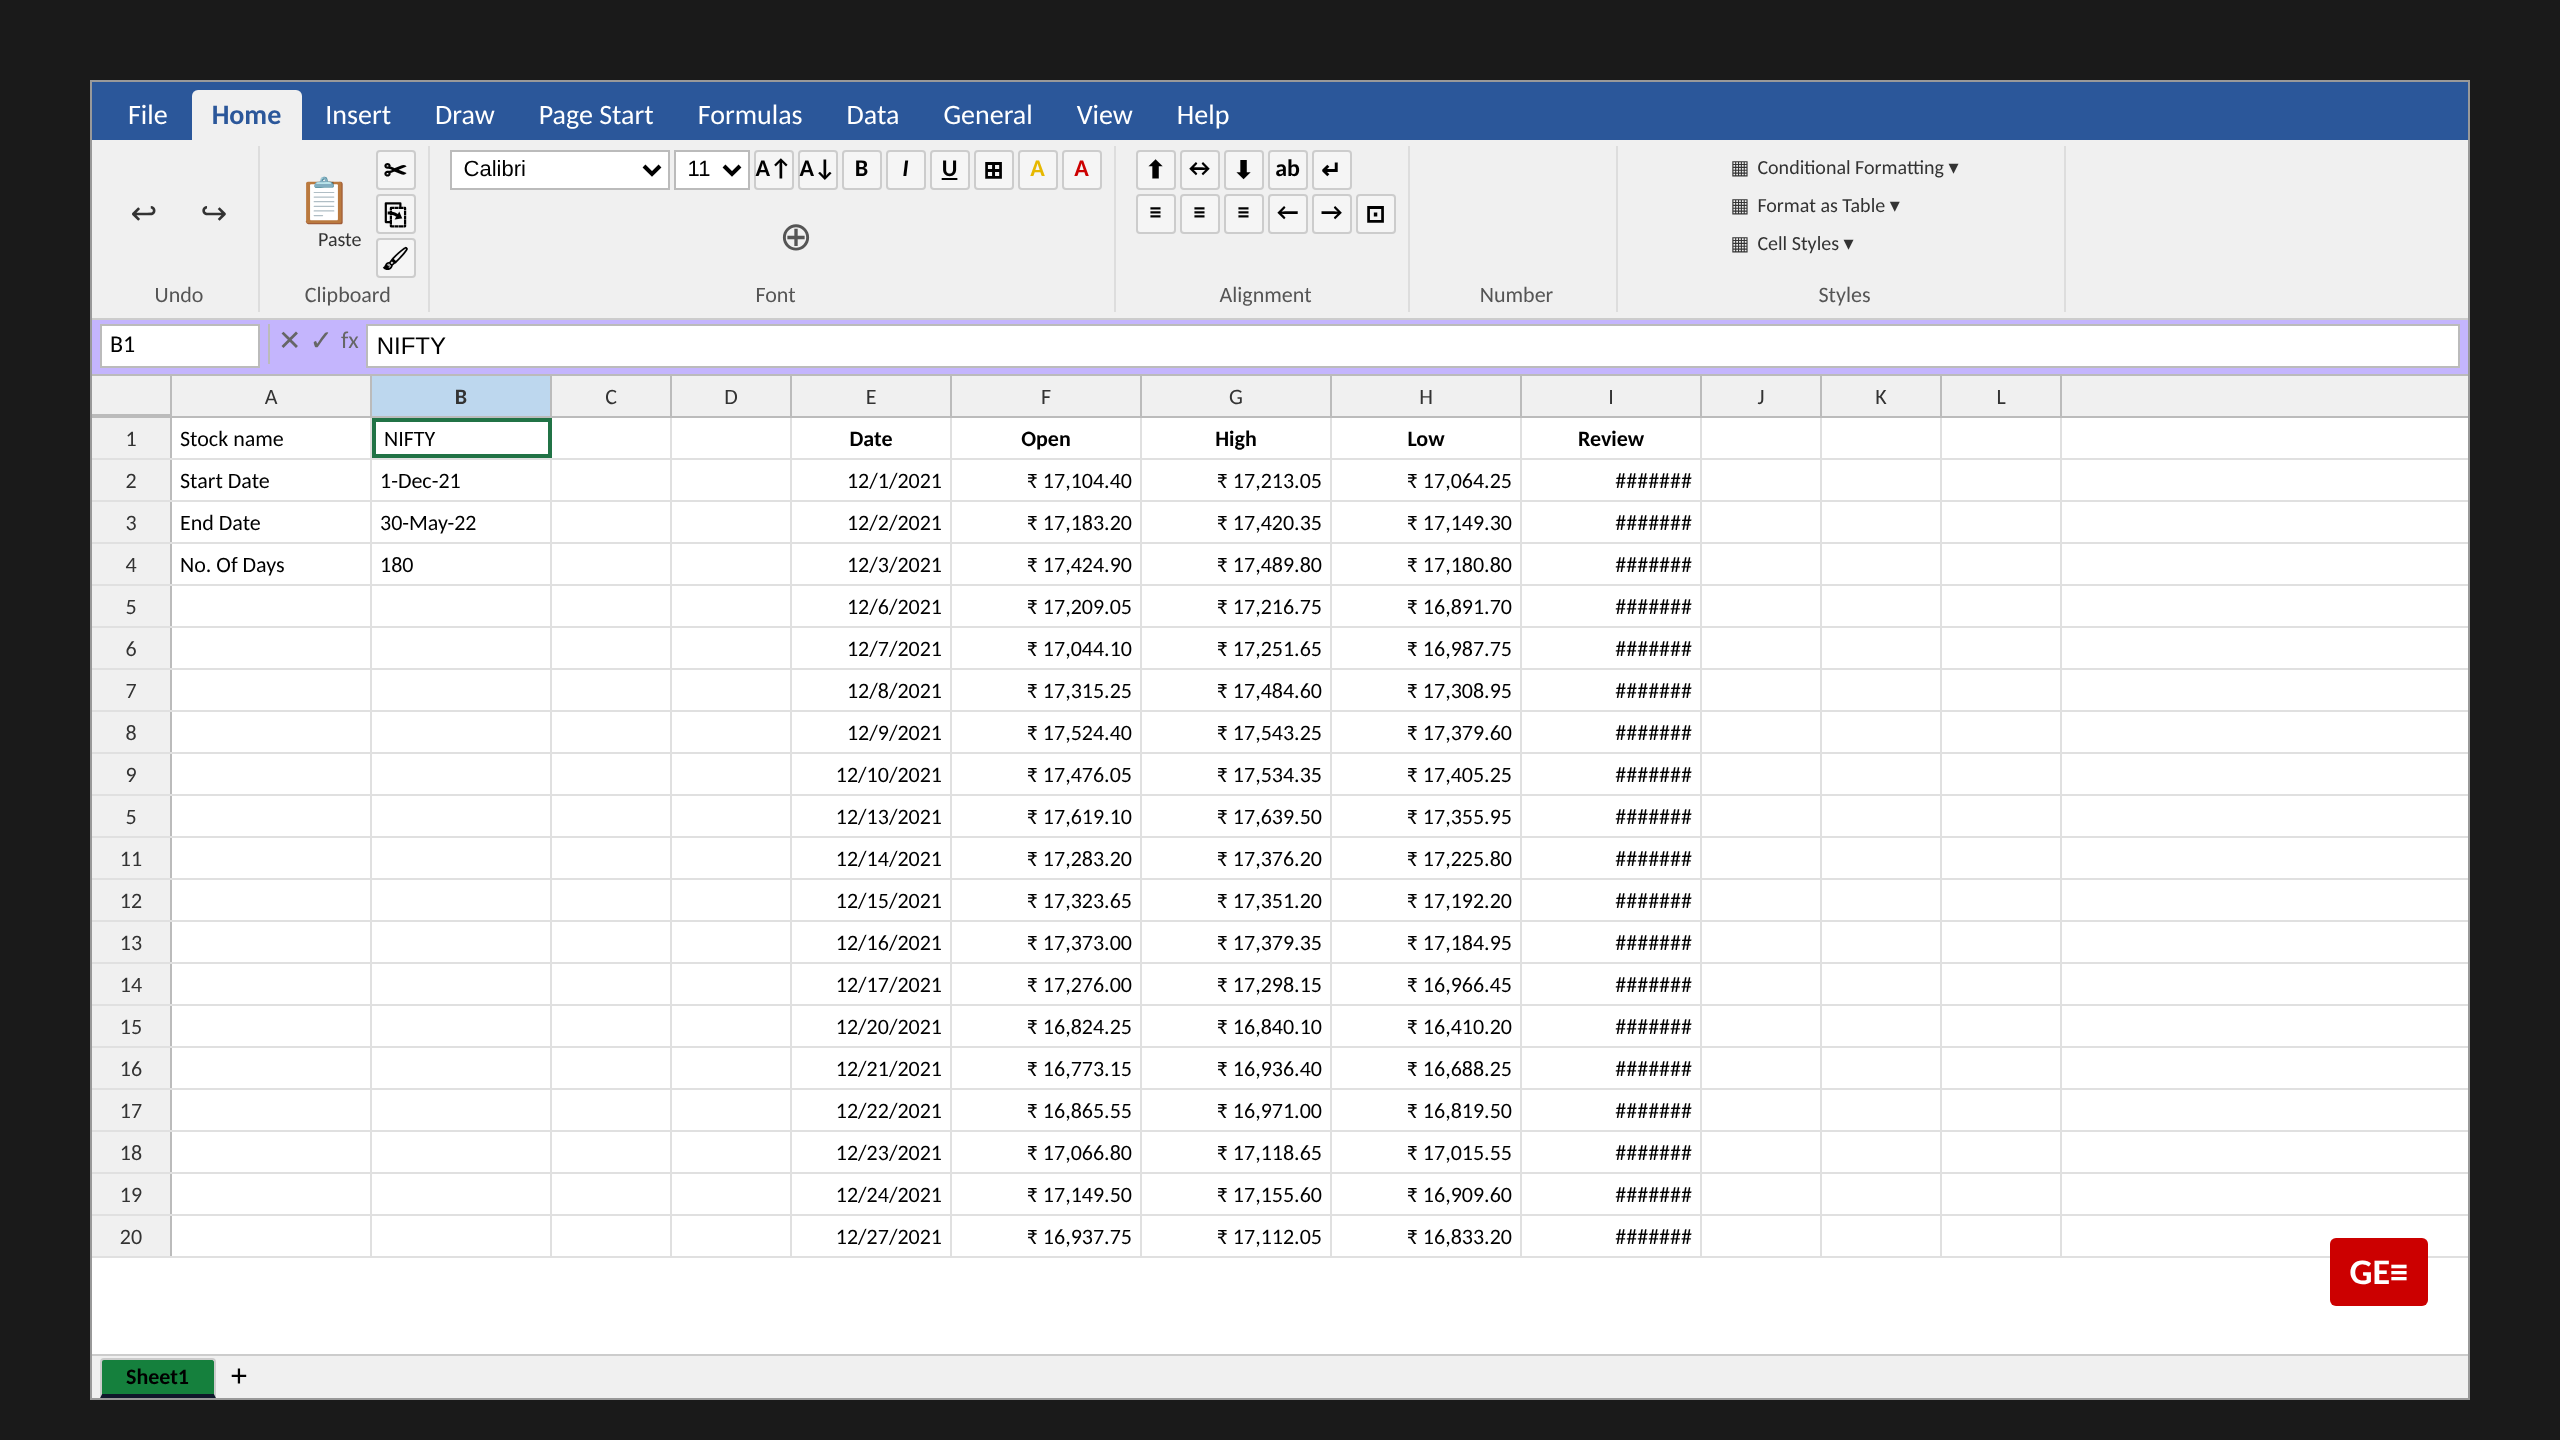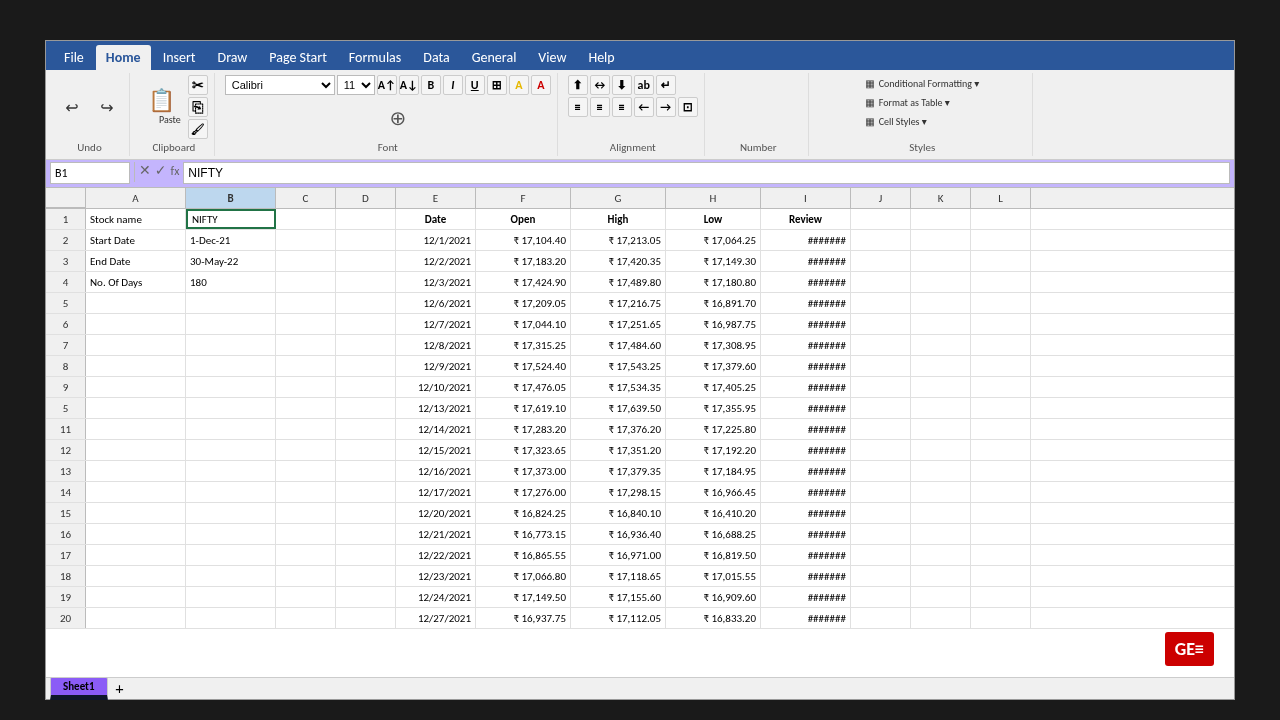--- a/index.html
+++ b/index.html
@@ -284,42 +284,42 @@
     .sheet-tab {
       padding: 2px 12px;
       font-size: 11px;
       background: white;
       border: 1px solid #ccc;
       border-bottom: none;
       cursor: pointer;
       border-radius: 2px 2px 0 0;
     }
     .sheet-tab.active {
-      background: #8b5cf6;
+      background: #15803d;
       font-weight: bold;
-      border-bottom: 5px solid #0f172a;
+      border-bottom: 2px solid #0f172a;
     }
     .cursor-crosshair {
       position: absolute;
       width: 24px;
       height: 24px;
       cursor: crosshair;
       display: flex;
       align-items: center;
       justify-content: center;
       font-size: 20px;
       color: #555;
       pointer-events: none;
       left: 340px;
       top: 65px;
       z-index: 10;
     }
     .watermark {
       position: absolute;
-      bottom: 33px;
+      bottom: 46px;
       right: 20px;
       background: #c00;
       color: white;
       font-size: 18px;
       font-weight: bold;
       padding: 6px 10px;
       border-radius: 3px;
       display: flex;
       align-items: center;
       gap: 4px;

